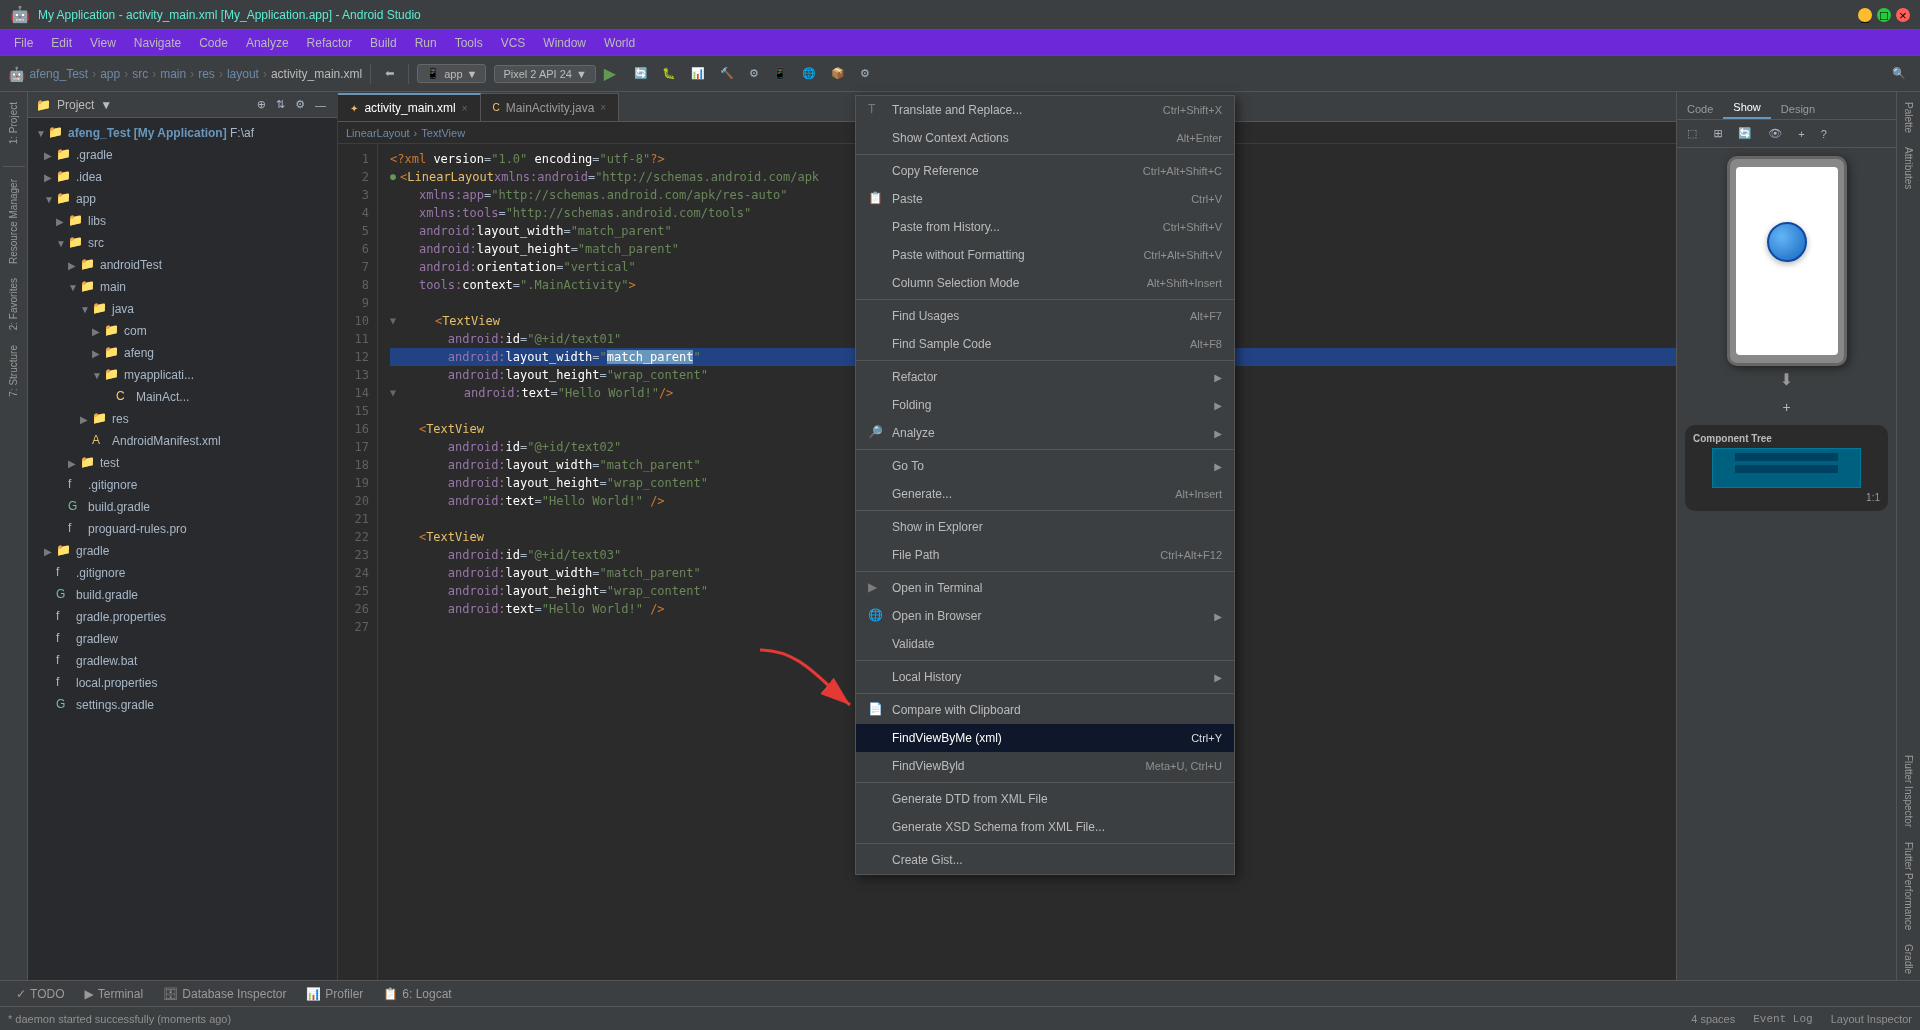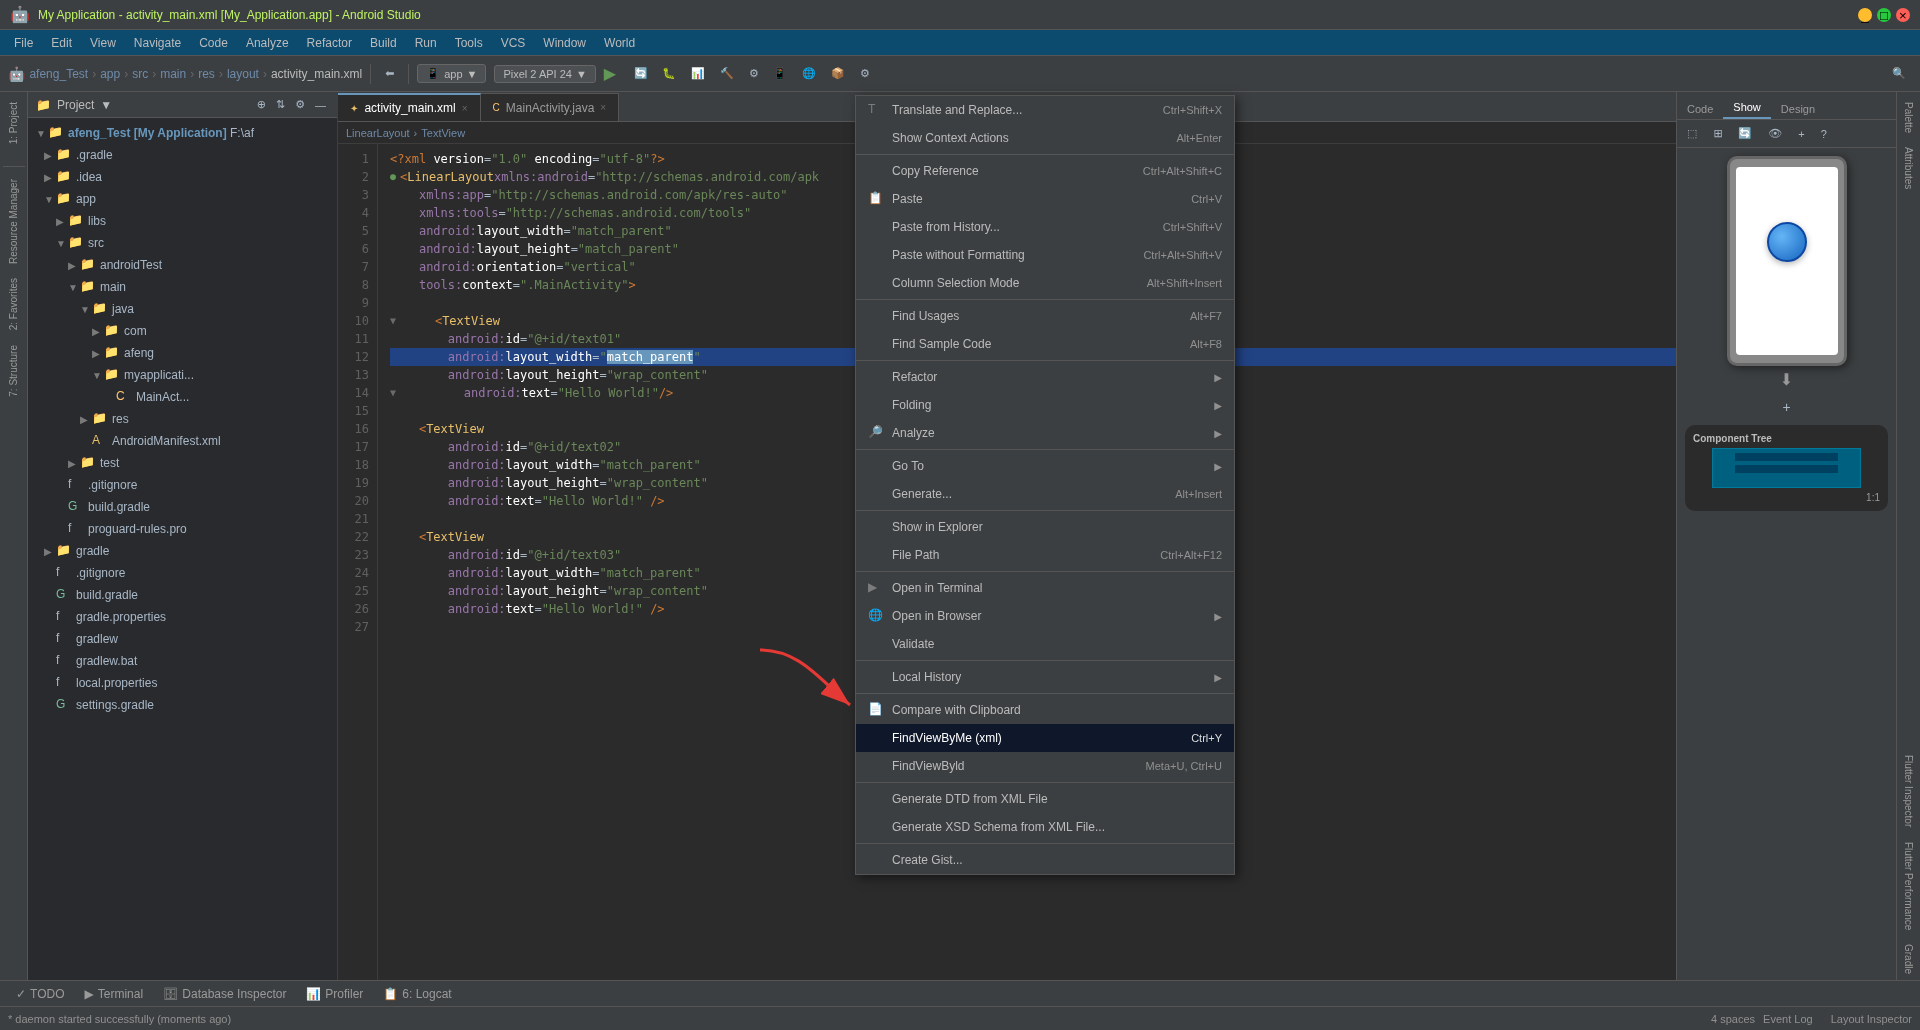--- a/index.html
+++ b/index.html
@@ -23,37 +23,37 @@
       justify-content: space-between;
       padding: 0 10px;
       border-bottom: 1px solid #555;
     }
     .title-bar-left {
       display: flex;
       align-items: center;
       gap: 8px;
     }
     .title-bar-title {
-      color: #bef264;
+      color: #5eead4;
       font-size: 12px;
     }
     .title-bar-controls {
       display: flex;
       gap: 5px;
     }
     .title-btn {
       width: 14px; height: 14px;
       border-radius: 50%;
       border: none;
       cursor: pointer;
     }
 
     
     .menu-bar {
-      background: #0c4a6e;
+      background: #6d28d9;
       height: 26px;
       display: flex;
       align-items: center;
       padding: 0 6px;
       gap: 2px;
       border-bottom: 1px solid #555;
     }
     .menu-item {
       color: #bbbbbb;
       font-size: 12px;
@@ -716,21 +716,21 @@
   </div>
   <div class="bottom-tab">
     <span>📋</span>
     <span>6: Logcat</span>
   </div>
 </div>
 
 <div class="status-bar">
   <span>* daemon started successfully (moments ago)</span>
   <span style="margin-left:auto;">4 spaces</span>
-  <span style="">Event Log</span>
+  <span style="margin-left:10px;font-family:Liberation Mono, monospace;">Event Log</span>
   <span style="margin-left:10px;">Layout Inspector</span>
 </div>
 
 <div class="context-menu">
   <div class="ctx-item">
     <div class="ctx-item-left">
       <span class="ctx-icon">T</span>
       <span>Translate and Replace...</span>
     </div>
     <span class="ctx-shortcut">Ctrl+Shift+X</span>

